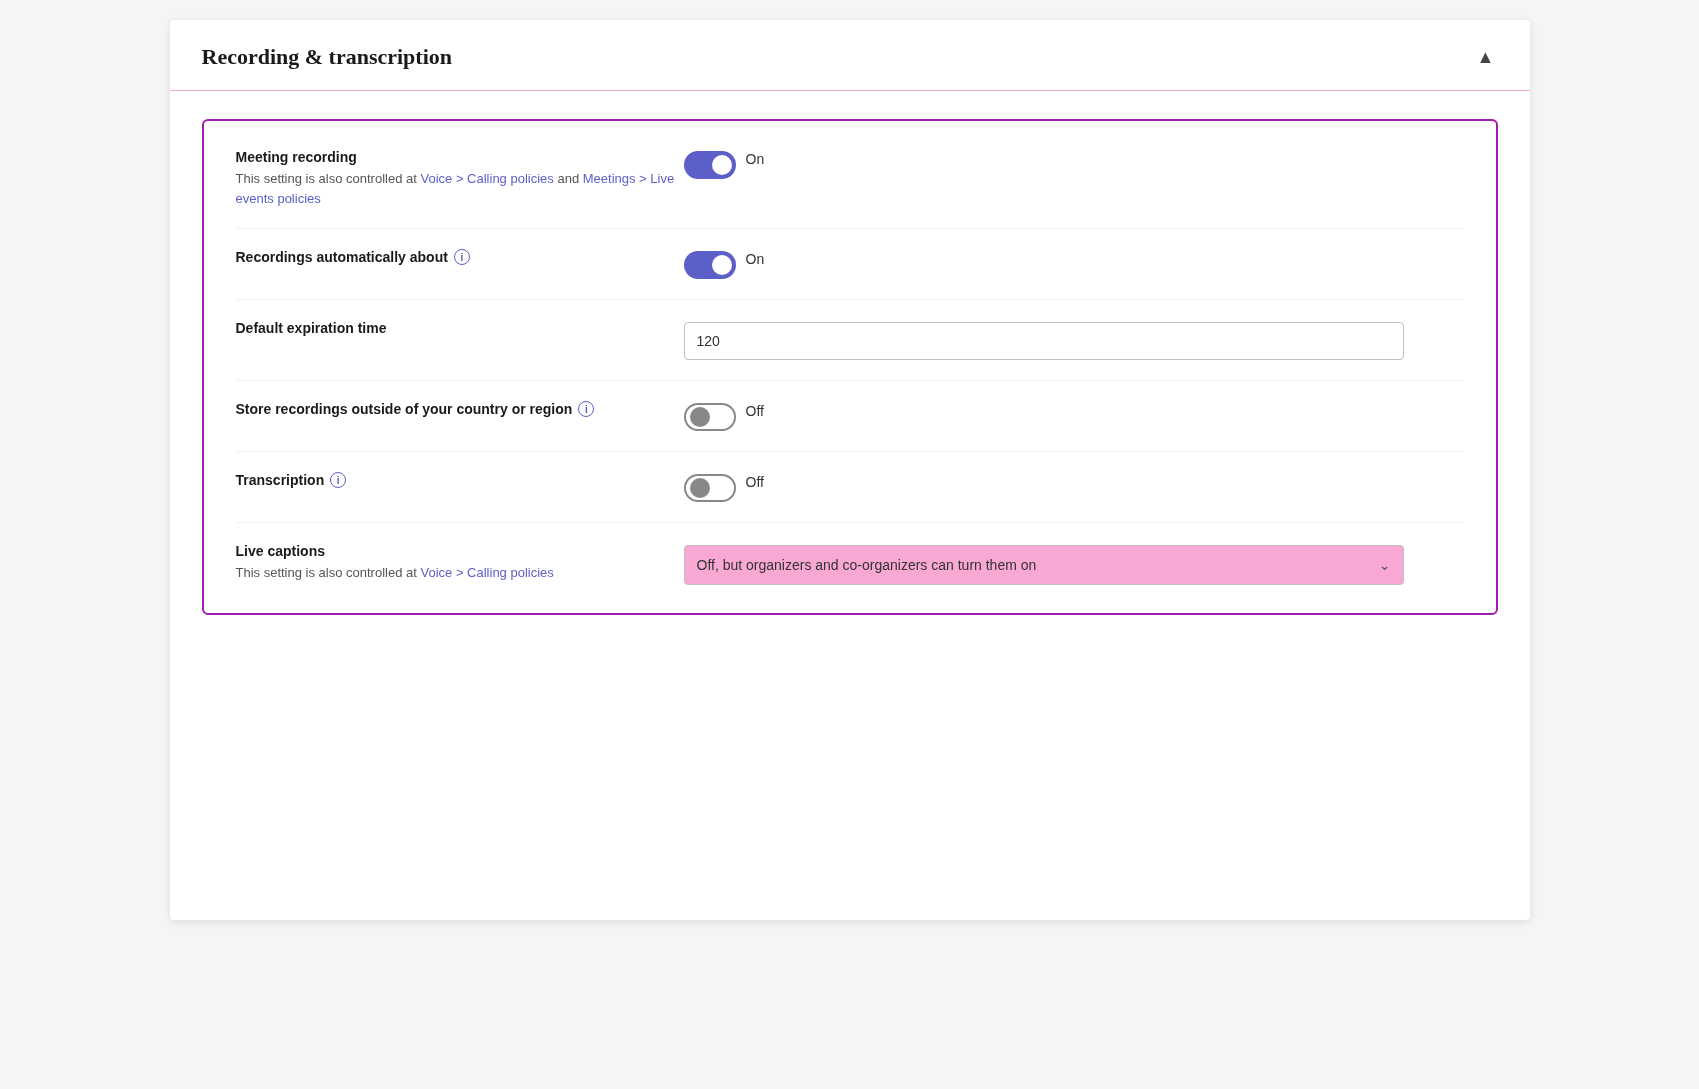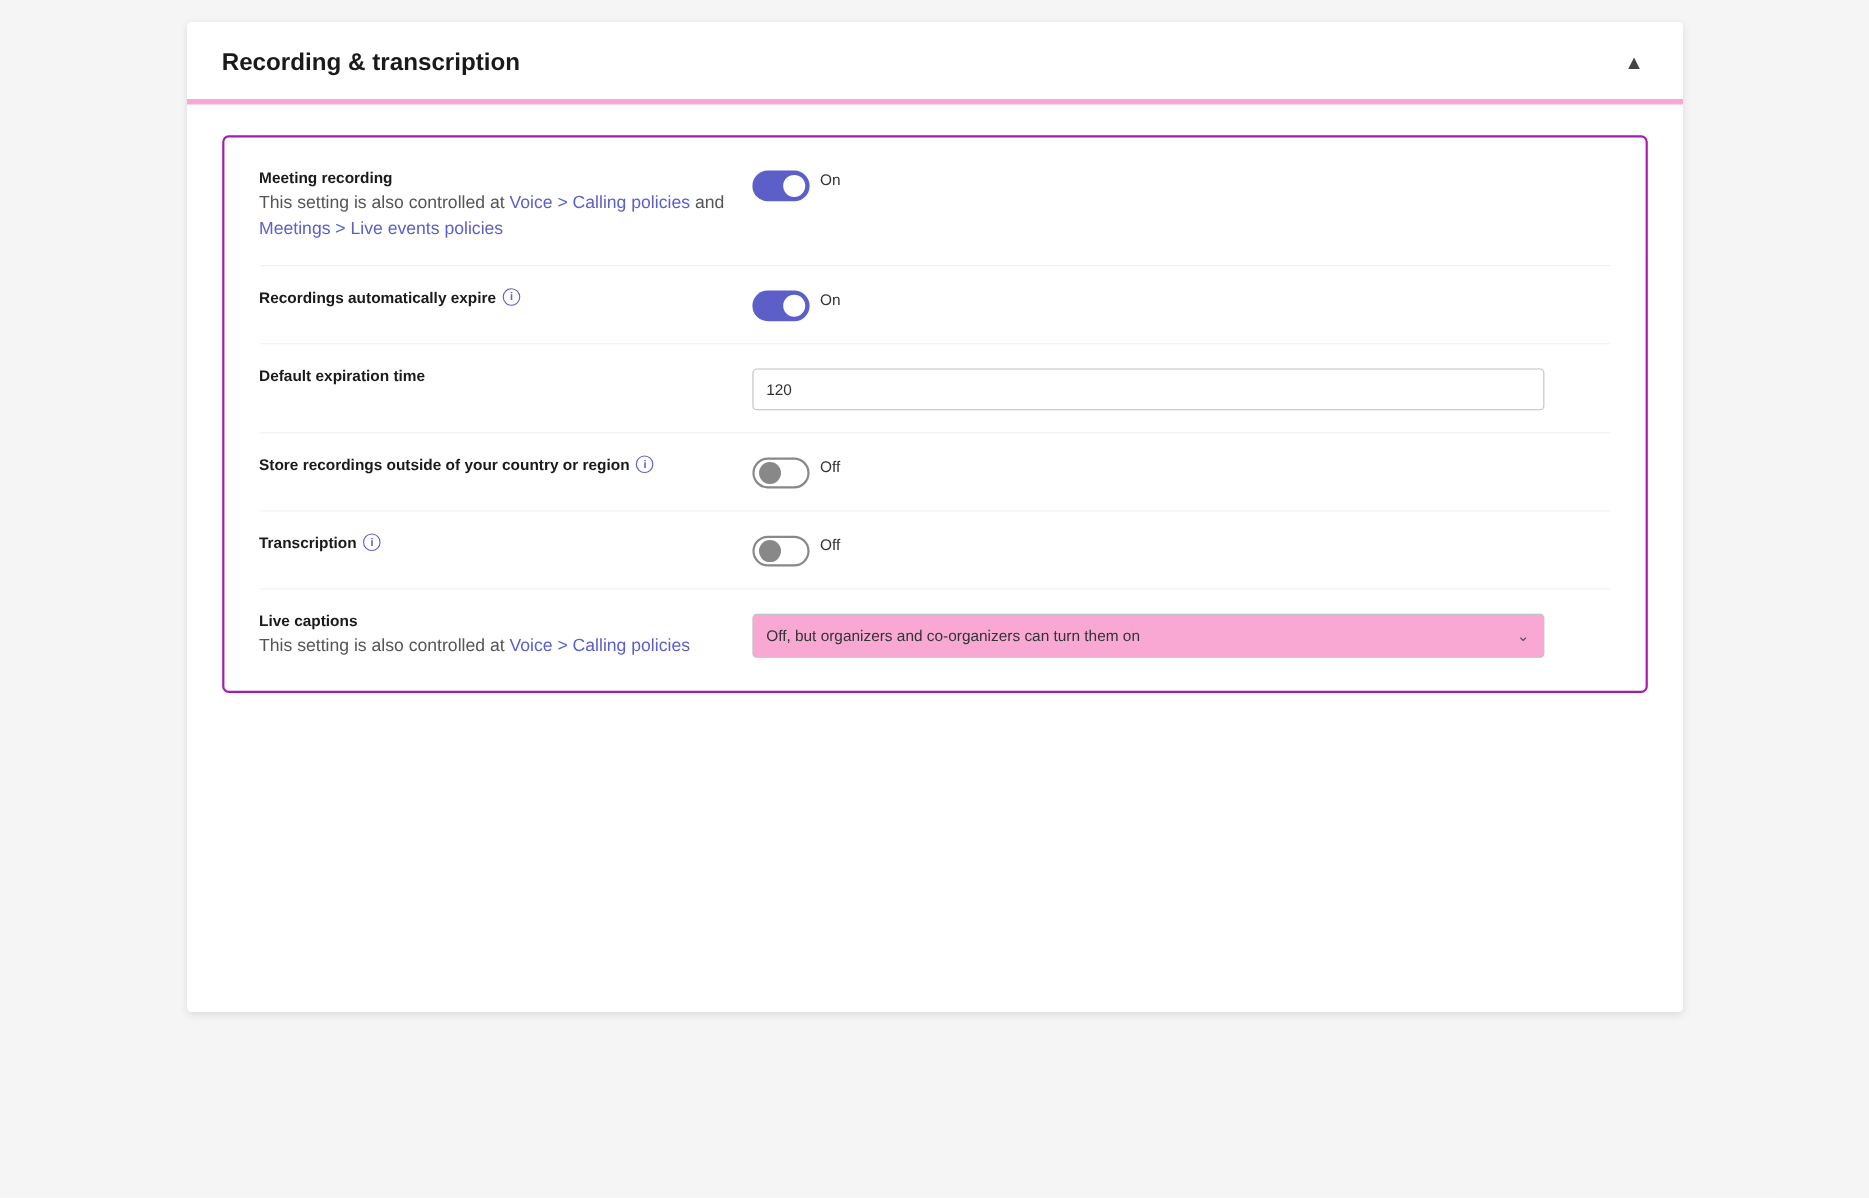--- a/index.html
+++ b/index.html
@@ -26,21 +26,22 @@
       box-shadow: 0 2px 8px rgba(0,0,0,0.1);
       padding: 0;
       overflow: hidden;
     }
 
     .panel-header {
       display: flex;
       justify-content: space-between;
       align-items: center;
       padding: 24px 32px 20px 32px;
-      border-bottom: 5px solid #f9a8d4;
+      border-bottom: 1px solid #f9a8d4;
+      font-family: Liberation Serif, serif;
     }
 
     .panel-title {
       font-size: 22px;
       font-weight: 600;
       color: #1a1a1a;
     }
 
     .collapse-icon {
       width: 24px;
@@ -104,21 +105,21 @@
       font-size: 14px;
       font-weight: 600;
       color: #1a1a1a;
       margin-bottom: 4px;
       display: flex;
       align-items: center;
       gap: 6px;
     }
 
     .setting-sublabel {
-      font-size: 16px;
+      font-size: 13px;
       color: #555;
       line-height: 1.5;
     }
 
     .info-icon {
       display: inline-flex;
       align-items: center;
       justify-content: center;
       width: 16px;
       height: 16px;
@@ -269,21 +270,21 @@
               </div>
             </label>
             <span class="toggle-label">On</span>
           </div>
         </div>
       </div>
 
       <div class="setting-row">
         <div class="setting-info">
           <div class="setting-label">
-            <span>Recordings automatically expire</span>
+            <span>Recordings automatically about</span>
             <span class="info-icon">i</span>
           </div>
         </div>
         <div class="setting-control">
           <div class="toggle-wrapper">
             <label class="toggle">
               <input type="checkbox" checked="" style="">
               <div class="toggle-track on">
                 <div class="toggle-thumb"></div>
               </div>

